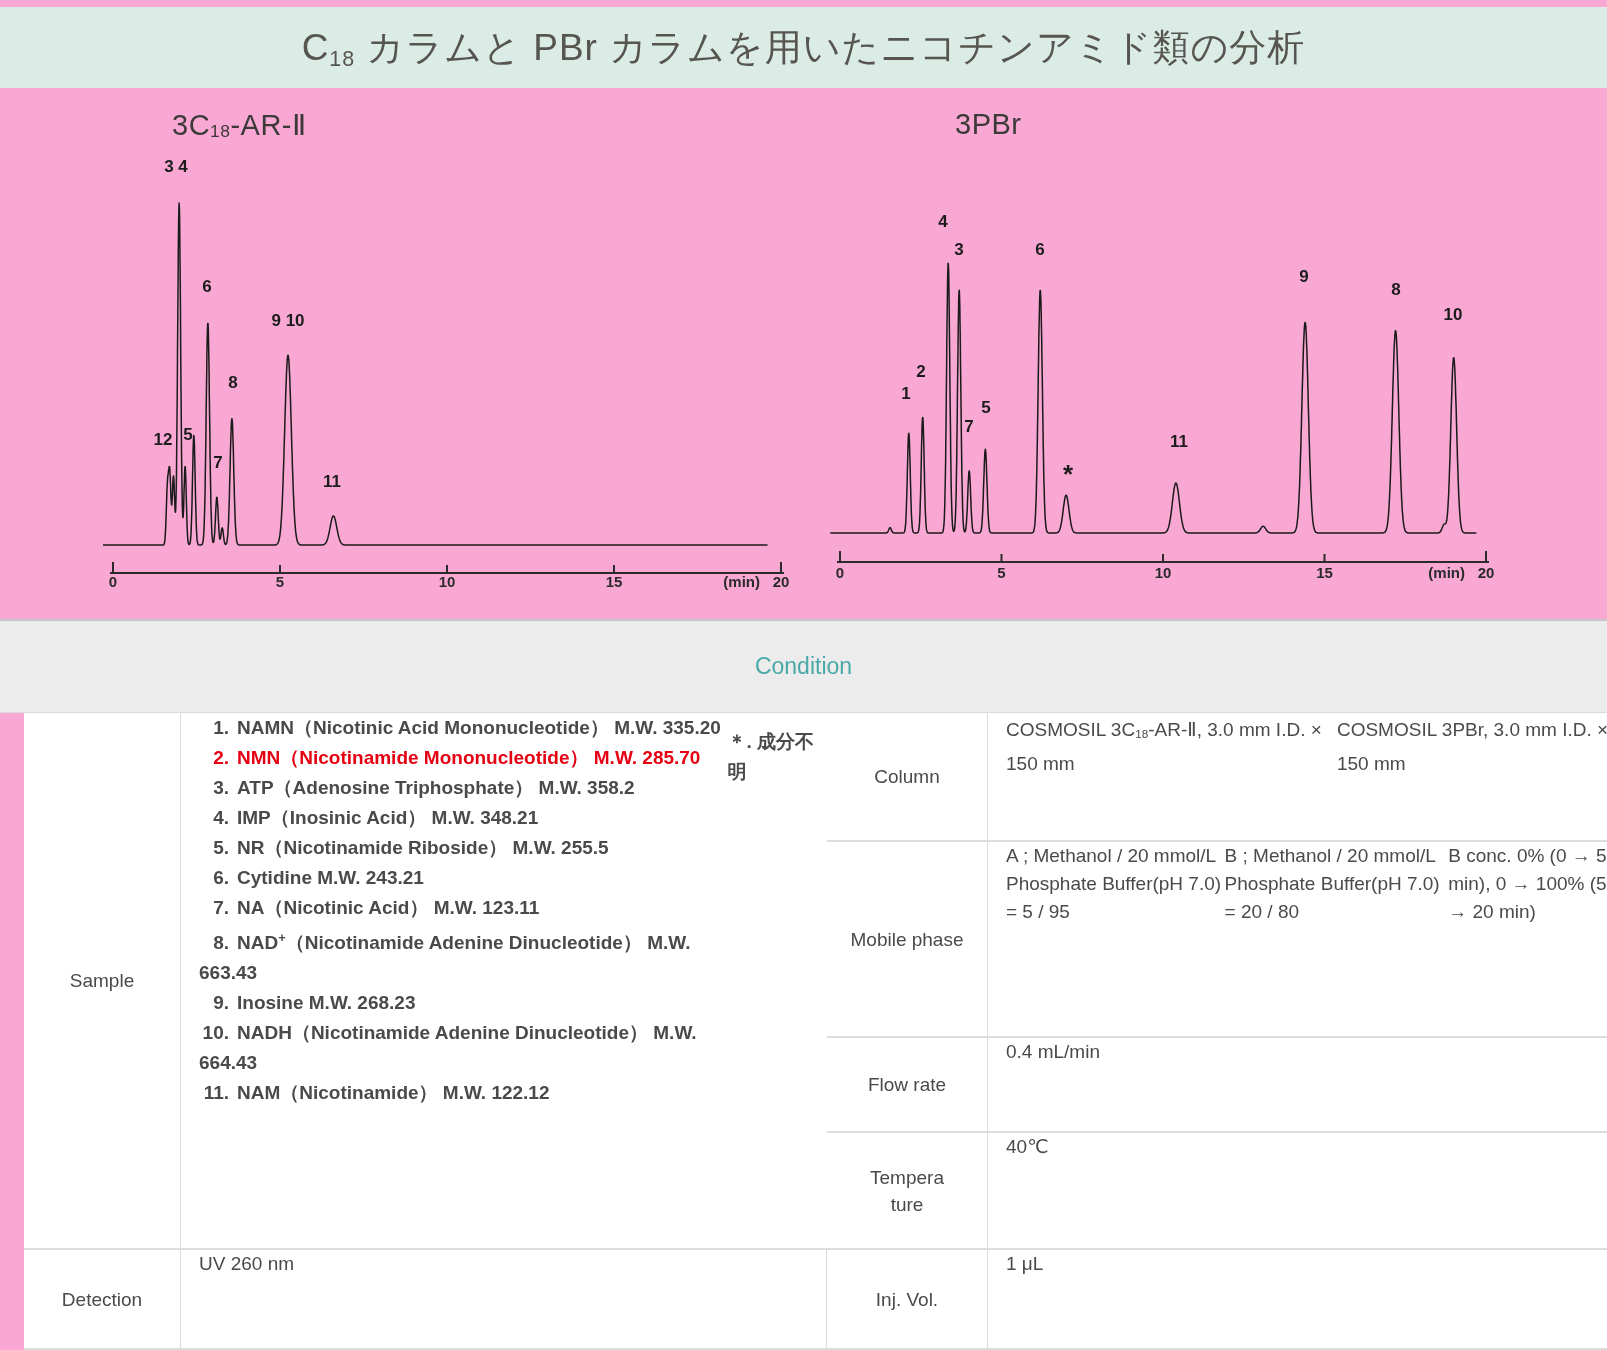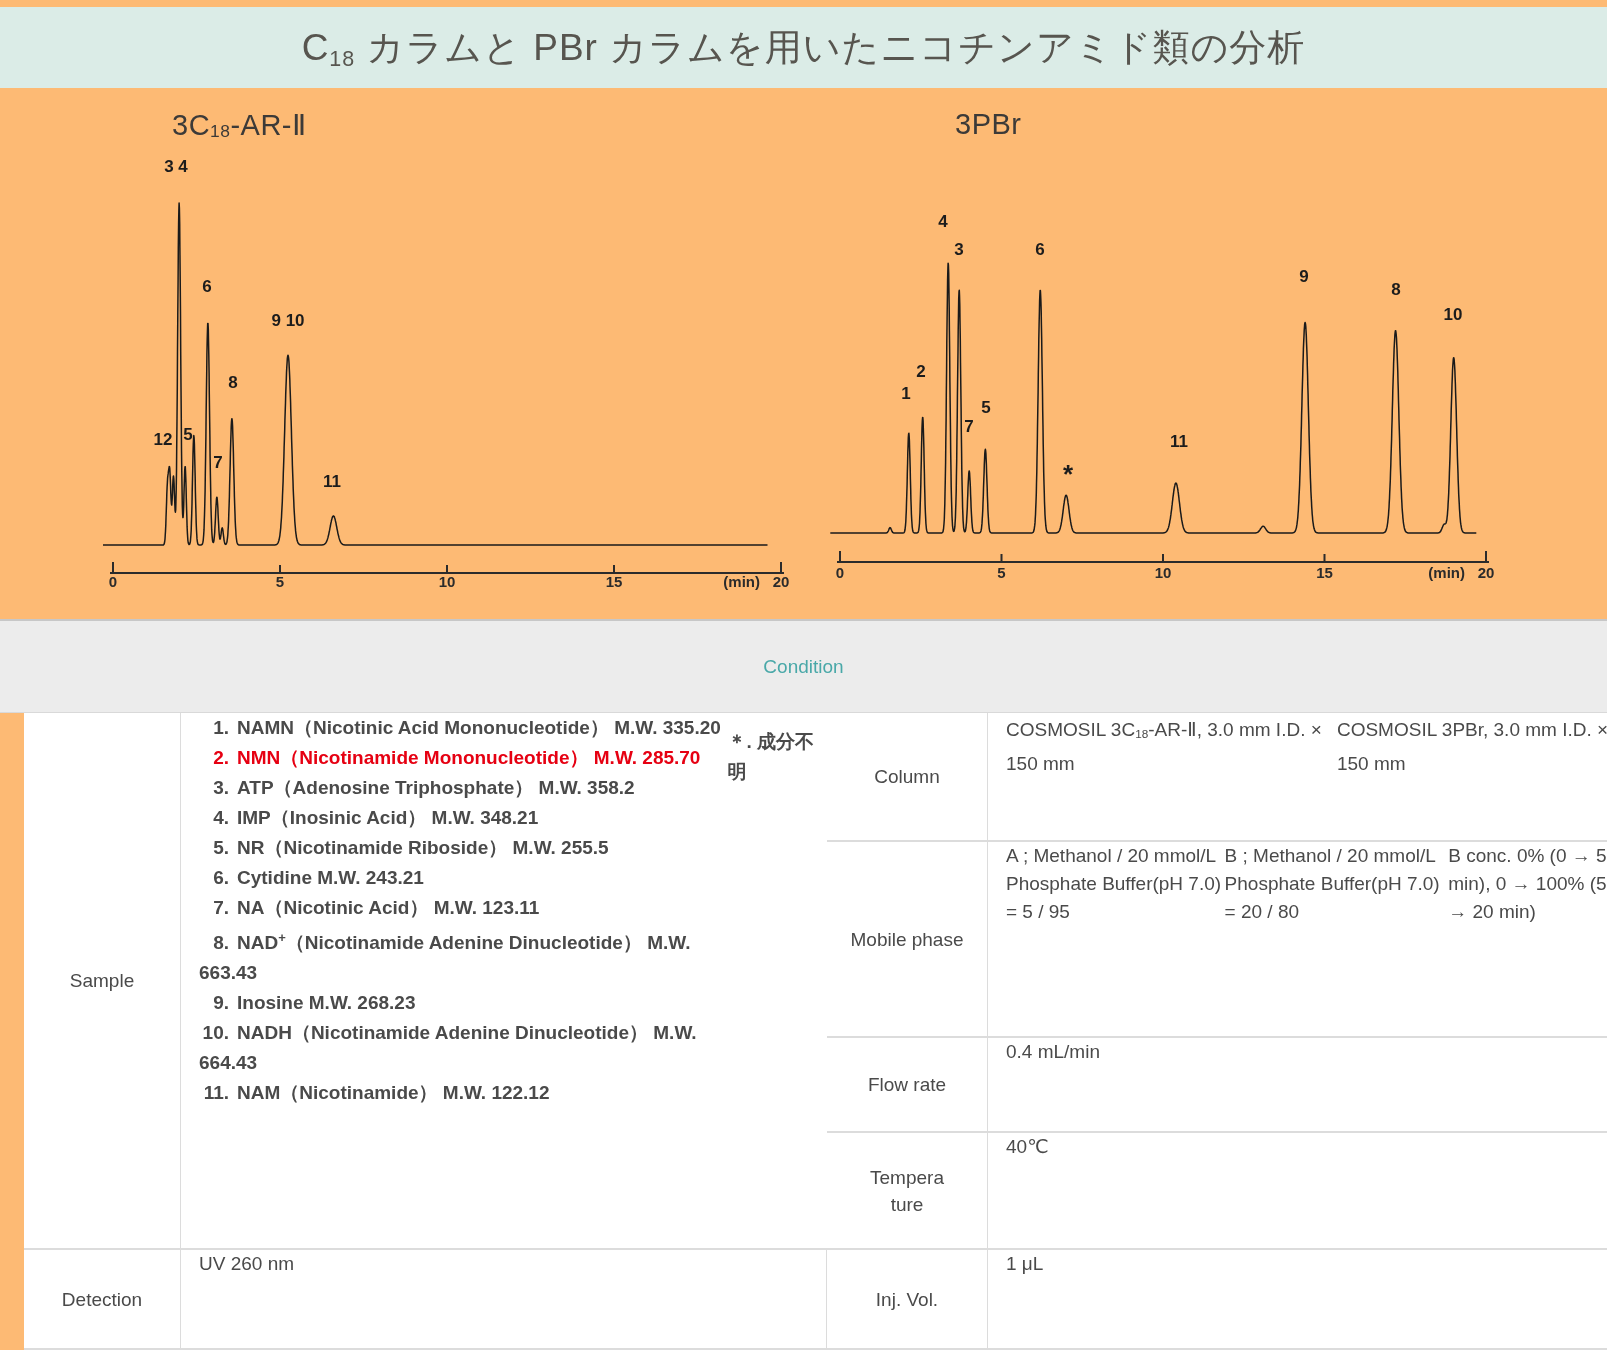--- a/index.html
+++ b/index.html
@@ -1,35 +1,35 @@
 <!DOCTYPE html>
 <html><head>
 <meta charset="utf-8">
 <style>
   html,body{margin:0;padding:0;background:#fff;}
-  #page{position:relative;width:1607px;height:1350px;background:#fdba74;overflow:hidden;
+  #page{position:relative;width:1607px;height:1350px;background:#f9a8d4;overflow:hidden;
         font-family:"Liberation Sans","DejaVu Sans",sans-serif;color:#4a4a4a;}
   
   .header{position:absolute;top:7px;left:0;width:1607px;height:81px;background:#dbece7;
           display:flex;align-items:center;justify-content:center;}
   .header .ttl{font-size:37px;color:#57554f;letter-spacing:1px;}
   .header sub{font-size:0.58em;vertical-align:-0.28em;line-height:0;}
   
   #charts-svg{position:absolute;top:95px;left:0;}
   .chart-title{position:absolute;top:108px;width:400px;font-size:29px;
                color:#3c3a38;letter-spacing:0.5px;}
   .chart-title sub{font-size:0.6em;vertical-align:-0.12em;line-height:0;}
   .lt{left:172px;} .rt{left:955px;}
   .tick{font:700 15px "Liberation Sans","DejaVu Sans",sans-serif;fill:#2b2b2b;}
   .plabel{font:700 17px "Liberation Sans","DejaVu Sans",sans-serif;fill:#1c1c1c;}
   
   .cond{position:absolute;top:619px;left:0;width:1607px;height:91px;background:#ececec;
         border-top:2px solid #c7c7c7;border-bottom:1px solid #d9d9d9;
         display:flex;align-items:center;justify-content:center;}
-  .cond span{color:#49a8a8;font-size:19px;}
+  .cond span{color:#49a8a8;font-size:23px;}
   
   .ct{position:absolute;top:713px;left:0;width:1607px;height:635px;display:grid;
       grid-template-columns:157px 646px 161px 643px;
       grid-template-rows:129px 196px 95px 117px 98px;
       border-bottom:2px solid #dcdcdc;background:#fff;margin-left:24px;}
   .c{border-right:1px solid #dcdcdc;border-bottom:2px solid #dcdcdc;display:flex;
      font-size:19px;color:#4a4a4a;box-sizing:border-box;}
   .nr{border-right:none;} .nb{border-bottom:none;}
   .lb{flex-direction:column;align-items:center;justify-content:center;text-align:center;line-height:27px;}
   .vl{flex-direction:row;align-items:flex-start;justify-content:flex-start;padding-left:18px;line-height:28px;}

